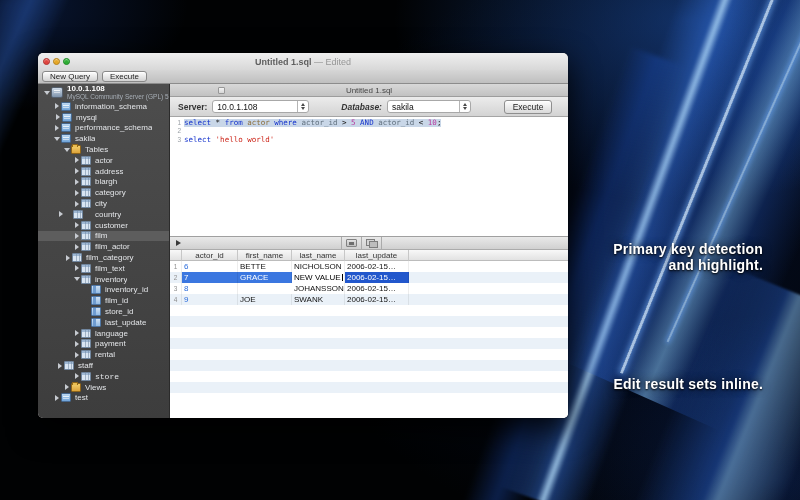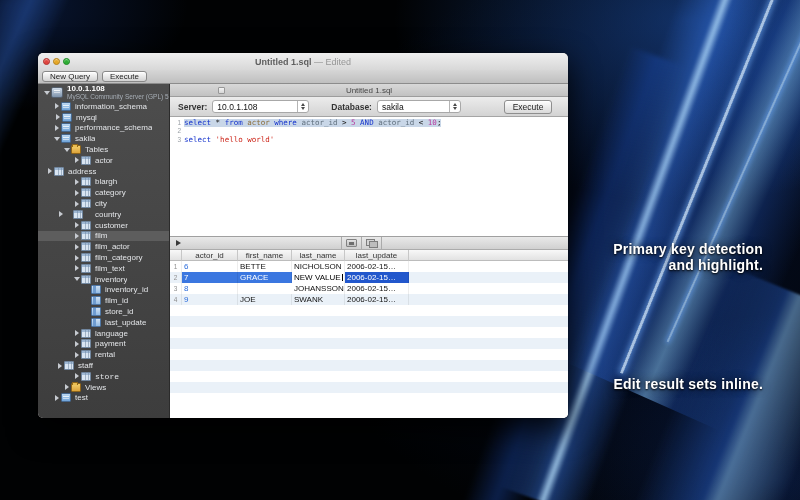--- a/index.html
+++ b/index.html
@@ -91,21 +91,21 @@
   .sb-label{font-size:8.5px;font-weight:bold;color:#333;margin-left:8px;}
   .combo{position:relative;margin-left:5px;height:13px;background:#fff;border:1px solid #a8a8a8;border-radius:3px;
          box-sizing:border-box;display:flex;align-items:center;}
   .combo-val{font-size:8.5px;color:#111;padding-left:4px;flex:1;overflow:hidden;white-space:nowrap;}
   .stepper{width:10px;align-self:stretch;border-left:1px solid #b5b5b5;display:flex;flex-direction:column;
            align-items:center;justify-content:center;gap:1px;flex:none;}
   .st-up{width:0;height:0;border-left:2.5px solid transparent;border-right:2.5px solid transparent;border-bottom:3.5px solid #4a4a4a;}
   .st-dn{width:0;height:0;border-left:2.5px solid transparent;border-right:2.5px solid transparent;border-top:3.5px solid #4a4a4a;}
   .c-server{width:97px;}
   .c-db{width:84px;}
-  .db-label{margin-left:22px;}
+  .db-label{margin-left:32px;font-style:italic;}
   .sb-spacer{flex:1;}
   .exec-btn{margin-right:16px;width:48px;height:14px;line-height:12px;text-align:center;font-size:8.5px;color:#222;
             border:1px solid #8e8e8e;border-radius:3px;background:linear-gradient(#fefefe,#d9d9d9);
             box-shadow:inset 0 1px 0 #fff;box-sizing:border-box;}
   
   .editor{height:119px;flex:none;background:#fff;padding-top:2px;box-sizing:border-box;overflow:hidden;}
   .eline{display:flex;height:8.4px;line-height:8.4px;font-family:"DejaVu Sans Mono","Liberation Mono",monospace;font-size:7.5px;}
   .egut{width:11px;flex:none;text-align:right;padding-right:3px;color:#9aa0a6;font-size:6.5px;font-family:"Liberation Sans",sans-serif;}
   .ecode{white-space:pre;}
   .esel{background:#c9d7e8;}
@@ -211,21 +211,21 @@
           <div class="tree-row" style="padding-left: 25px;">
             <div class="tri-box open"></div>
             <div class="ticon i-folder"></div>
             <div class="tlabel">Tables</div>
           </div>
           <div class="tree-row" style="padding-left: 35px;">
             <div class="tri-box closed"></div>
             <div class="ticon i-table"></div>
             <div class="tlabel">actor</div>
           </div>
-          <div class="tree-row" style=" margin-left: 8px;">
+          <div class="tree-row" style="padding-left: 35px;">
             <div class="tri-box closed"></div>
             <div class="ticon i-table"></div>
             <div class="tlabel">address</div>
           </div>
           <div class="tree-row" style="padding-left: 35px;">
             <div class="tri-box closed"></div>
             <div class="ticon i-table"></div>
             <div class="tlabel">blargh</div>
           </div>
           <div class="tree-row" style="padding-left: 35px;">
@@ -251,21 +251,21 @@
           <div class="tree-row sel" style="padding-left: 35px;">
             <div class="tri-box closed"></div>
             <div class="ticon i-table"></div>
             <div class="tlabel">film</div>
           </div>
           <div class="tree-row" style="padding-left: 35px;">
             <div class="tri-box closed"></div>
             <div class="ticon i-table"></div>
             <div class="tlabel">film_actor</div>
           </div>
-          <div class="tree-row" style="padding-left: 35px;">
+          <div class="tree-row" style="padding-left: 26px;">
             <div class="tri-box closed"></div>
             <div class="ticon i-table"></div>
             <div class="tlabel">film_category</div>
           </div>
           <div class="tree-row" style="padding-left: 35px;">
             <div class="tri-box closed"></div>
             <div class="ticon i-table"></div>
             <div class="tlabel">film_text</div>
           </div>
           <div class="tree-row" style="padding-left: 35px;">

